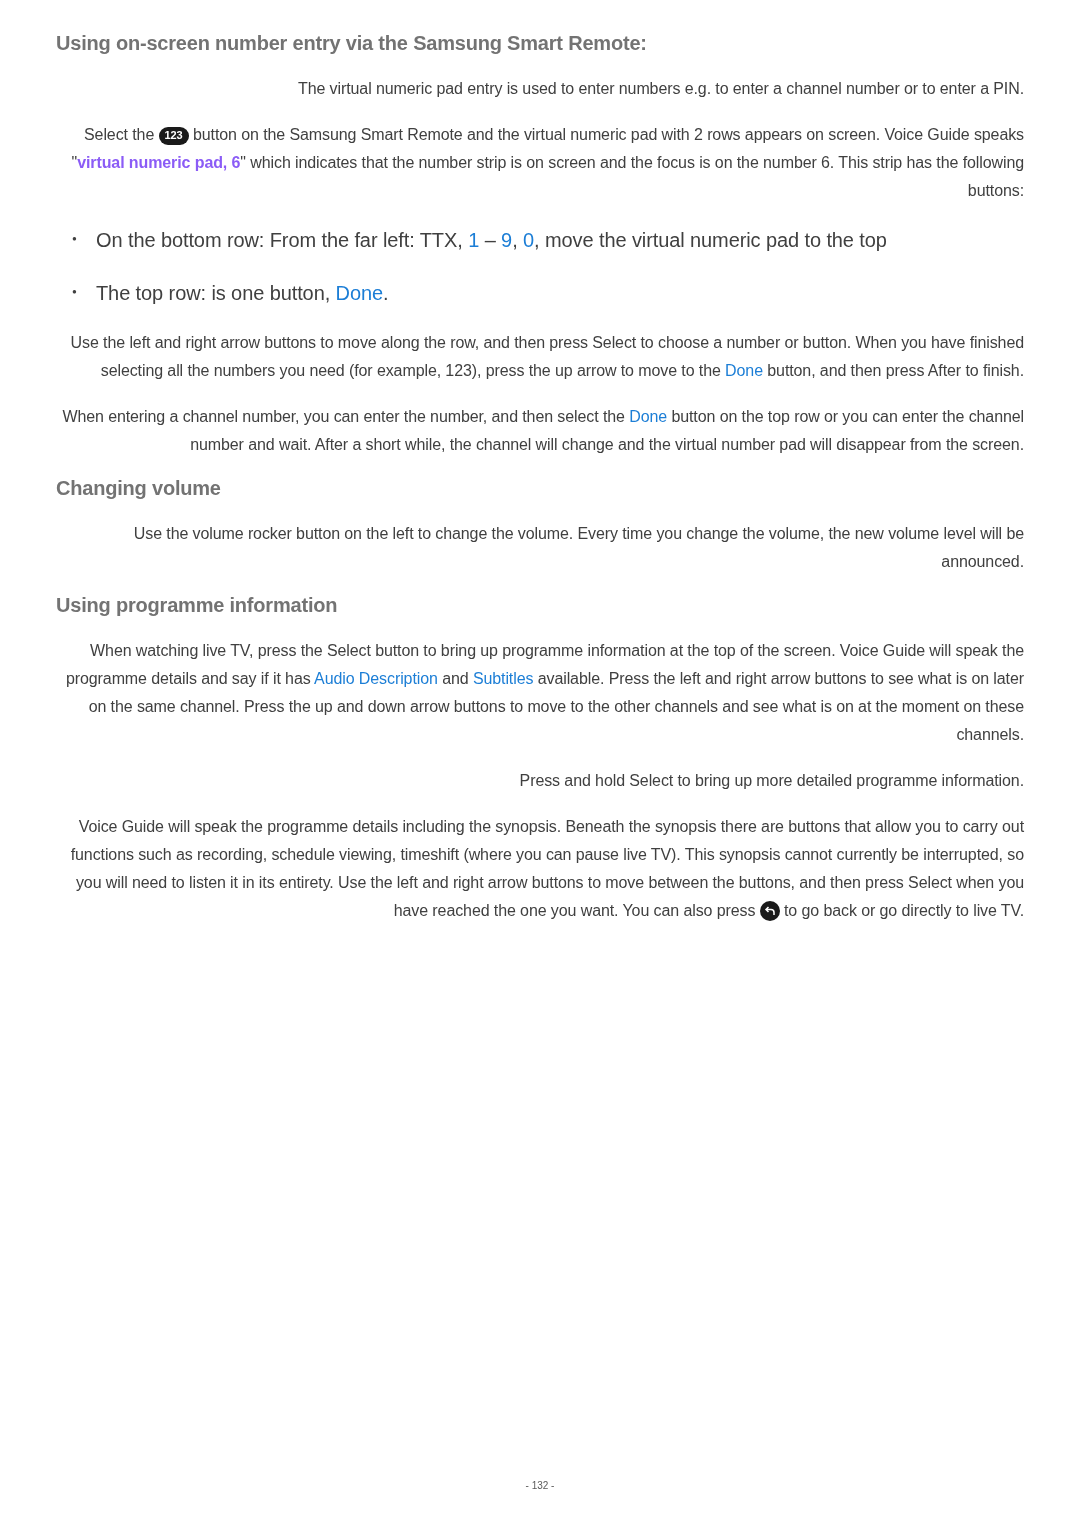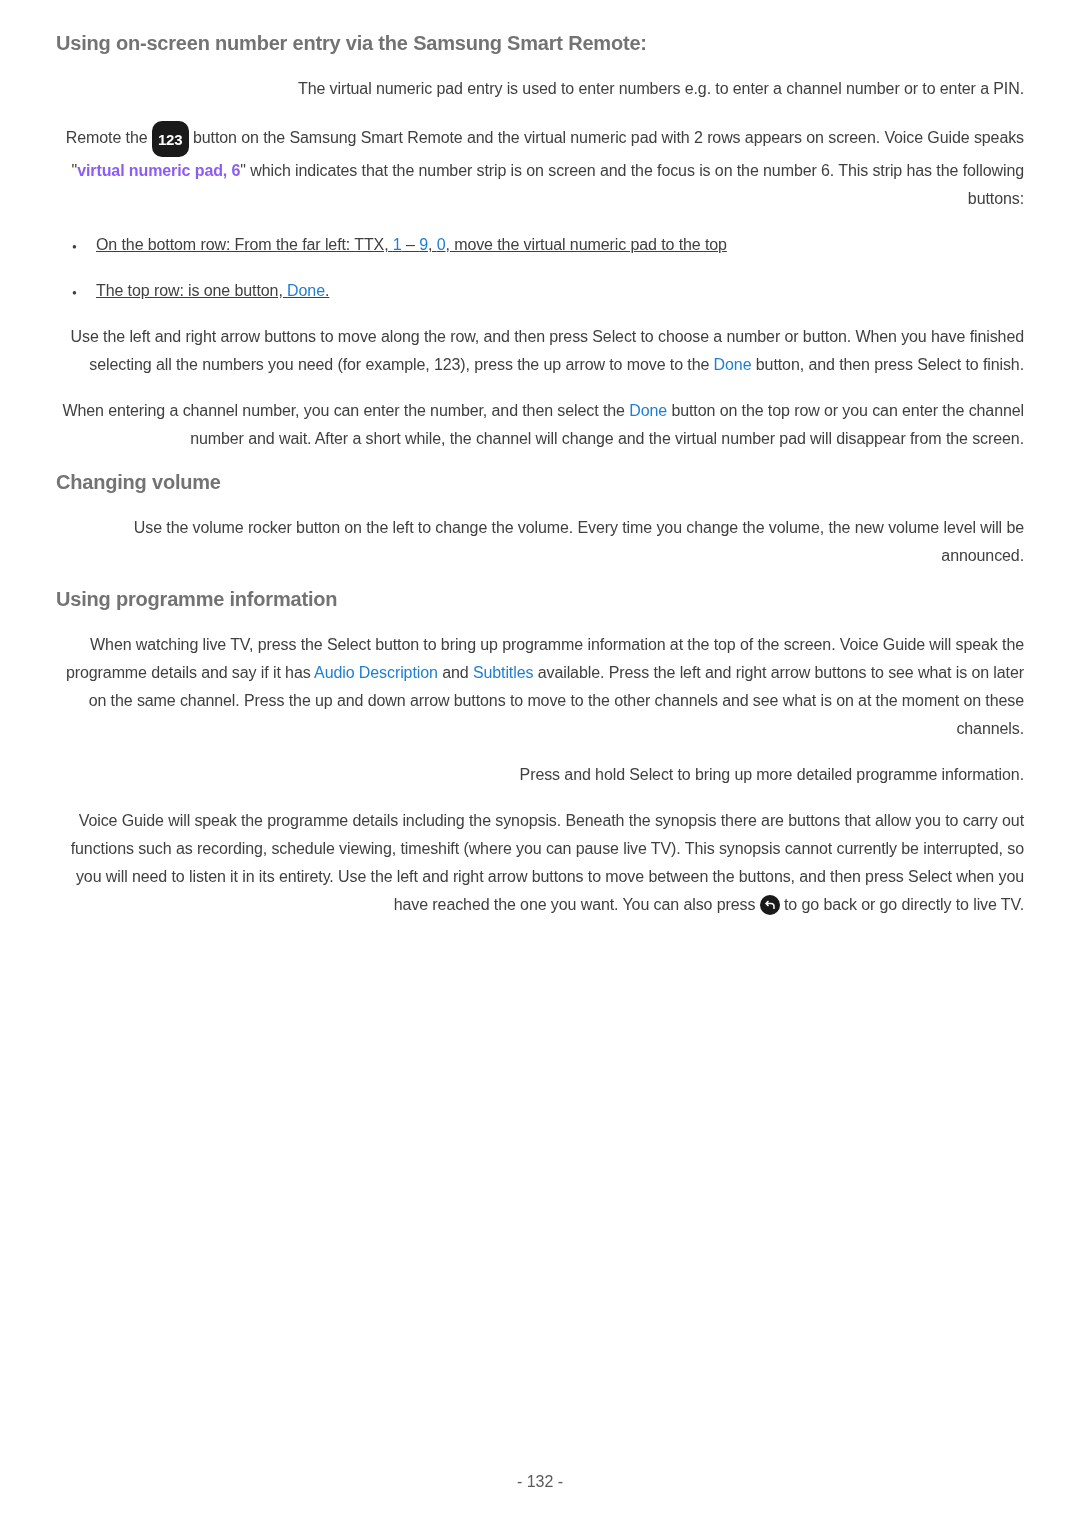--- a/index.html
+++ b/index.html
@@ -33,27 +33,26 @@
       margin-bottom: 18px;
       letter-spacing: -0.1px;
       text-align: right;
     }
     ul {
       list-style: none;
       padding-left: 40px;
       margin-bottom: 18px;
     }
     li {
-      font-size: 16px;
+      font-size: 20px;
       line-height: 1.75;
       color: #404040;
       position: relative;
       margin-bottom: 18px;
       letter-spacing: -0.1px;
-      text-decoration: underline;
     }
     li::before {
       content: "●";
       position: absolute;
       left: -24px;
       font-size: 8px;
       top: 9px;
       color: #404040;
     }
     strong {
@@ -64,25 +63,25 @@
       color: #1c7ed6;
     }
     .icon-pill {
       display: inline-flex;
       align-items: center;
       justify-content: center;
       background: #1a1a1a;
       color: #ffffff;
       border-radius: 10px;
       padding: 2px 6px;
-      font-size: 15px;
+      font-size: 11px;
       font-weight: 700;
       line-height: 1;
       vertical-align: middle;
-      height: 36px;
+      height: 18px;
       min-width: 26px;
     }
     .icon-circle {
       display: inline-flex;
       align-items: center;
       justify-content: center;
       background: #1a1a1a;
       color: #ffffff;
       border-radius: 50%;
       width: 20px;
@@ -94,46 +93,46 @@
     .icon-circle svg {
       width: 12px;
       height: 12px;
     }
     .page-number {
       position: absolute;
       bottom: 36px;
       left: 0;
       right: 0;
       text-align: center;
-      font-size: 16px;
+      font-size: 10px;
       color: #5a5a5a;
     }
   </style>
 </head>
 <body>
 
 <h2>Using on-screen number entry via the Samsung Smart Remote:</h2>
 
 <p>The virtual numeric pad entry is used to enter numbers e.g. to enter a channel number or to enter a PIN.</p>
 
 <p>
-  <span>Remote the </span><span class="icon-pill">123</span><span> button on the Samsung Smart Remote and the virtual numeric pad with 2 rows appears on screen. Voice Guide speaks "</span><strong>virtual numeric pad, 6</strong><span>" which indicates that the number strip is on screen and the focus is on the number 6. This strip has the following buttons:</span>
+  <span>Select the </span><span class="icon-pill">123</span><span> button on the Samsung Smart Remote and the virtual numeric pad with 2 rows appears on screen. Voice Guide speaks "</span><strong>virtual numeric pad, 6</strong><span>" which indicates that the number strip is on screen and the focus is on the number 6. This strip has the following buttons:</span>
 </p>
 
 <ul>
   <li>
     <span>On the bottom row: From the far left: TTX, </span><span class="link-text">1</span><span> – </span><span class="link-text">9</span><span>, </span><span class="link-text">0</span><span>, move the virtual numeric pad to the top</span>
   </li>
   <li>
     <span>The top row: is one button, </span><span class="link-text">Done</span><span>.</span>
   </li>
 </ul>
 
 <p>
-  <span>Use the left and right arrow buttons to move along the row, and then press Select to choose a number or button. When you have finished selecting all the numbers you need (for example, 123), press the up arrow to move to the </span><span class="link-text">Done</span><span> button, and then press Select to finish.</span>
+  <span>Use the left and right arrow buttons to move along the row, and then press Select to choose a number or button. When you have finished selecting all the numbers you need (for example, 123), press the up arrow to move to the </span><span class="link-text">Done</span><span> button, and then press After to finish.</span>
 </p>
 
 <p>
   <span>When entering a channel number, you can enter the number, and then select the </span><span class="link-text">Done</span><span> button on the top row or you can enter the channel number and wait. After a short while, the channel will change and the virtual number pad will disappear from the screen.</span>
 </p>
 
 <h2 class="spaced-top">Changing volume</h2>
 
 <p>Use the volume rocker button on the left to change the volume. Every time you change the volume, the new volume level will be announced.</p>
 

